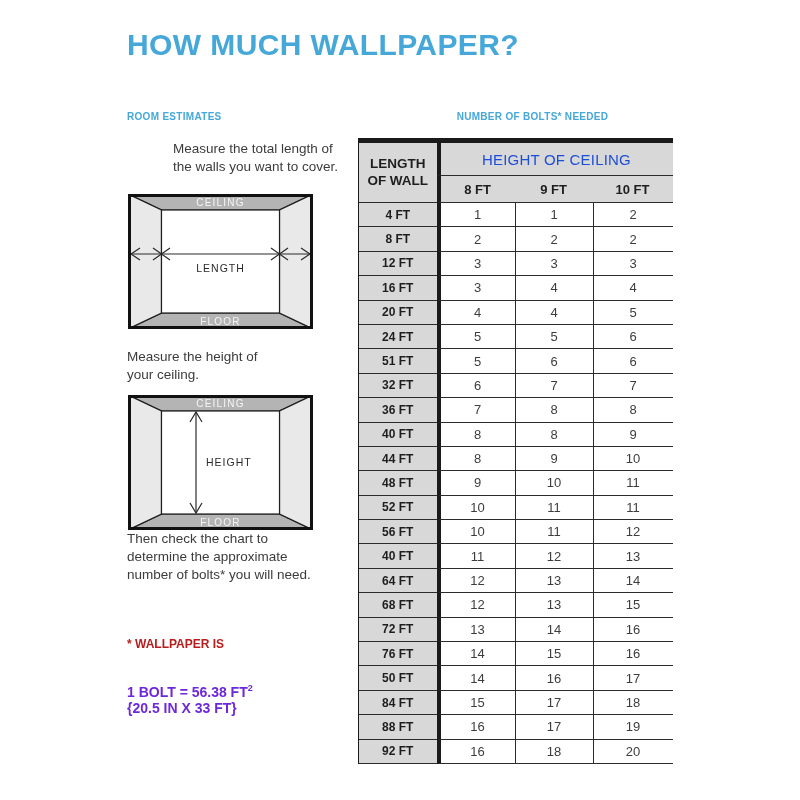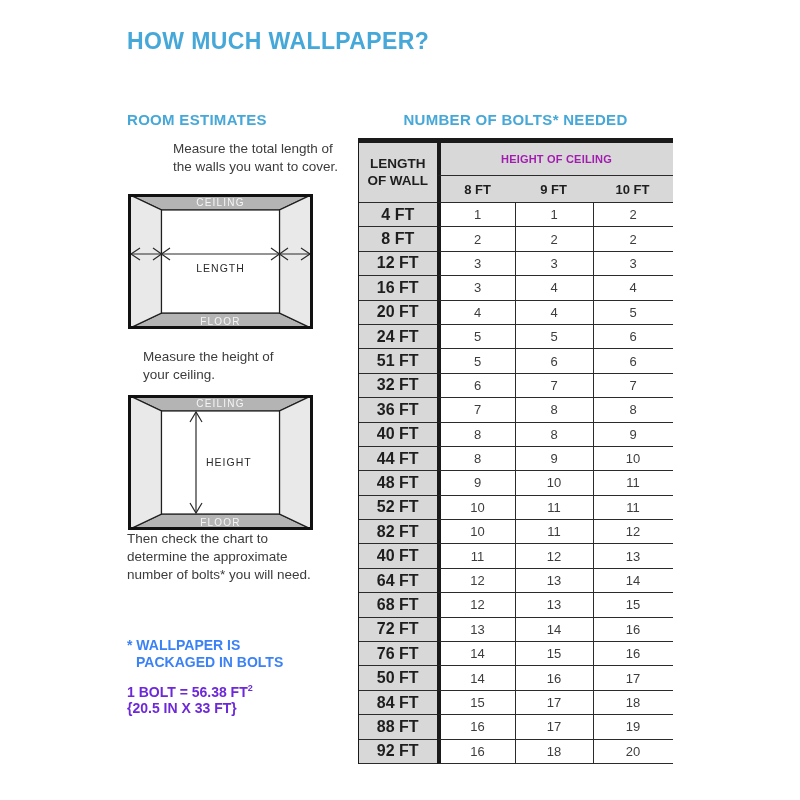--- a/index.html
+++ b/index.html
@@ -14,37 +14,37 @@
   *{margin:0;padding:0;box-sizing:border-box;}
   body{
     width:800px;height:800px;background:#ffffff;
     font-family:"Liberation Sans","DejaVu Sans",sans-serif;
     color:var(--body-text);
     position:relative;overflow:hidden;
   }
   .canvas{position:absolute;inset:0;}
   .page-title{
     position:absolute;left:127px;top:28px;
-    font-size:23px;font-weight:bold;letter-spacing:.4px;color:var(--accent);
+    font-size:30px;font-weight:bold;letter-spacing:.4px;color:var(--accent);
   }
   .section-title{
-    position:absolute;font-size:15px;font-weight:bold;letter-spacing:.3px;color:var(--accent);
+    position:absolute;font-size:10px;font-weight:bold;letter-spacing:.3px;color:var(--accent);
   }
   .room-estimates-title{left:127px;top:111px;}
-  .table-title{left:358px;top:111px;width:315px;text-align:center;}
+  .table-title{left:375px;top:111px;width:315px;text-align:center;}
   .para{
     position:absolute;left:127px;width:230px;
     font-size:13.5px;line-height:1.33;color:var(--body-text);white-space:pre-line;
   }
   .p1{top:140px;margin-left:46px;}
-  .p2{top:348px;margin-left:16px;}
+  .p2{top:348px;}
   .p3{top:530px;}
   .note{
     position:absolute;left:127px;top:637px;
-    font-size:14px;font-weight:bold;color:#3b82f6;line-height:1.18;
+    font-size:12px;font-weight:bold;color:#b91c1c;line-height:1.18;
   }
   .note .indent{padding-left:9px;}
   .spec{
     position:absolute;left:127px;top:683px;
     font-size:14px;font-weight:bold;color:#6d28d9;line-height:1.18;
   }
   .spec sup{font-size:9px;}
   .room-svg{position:absolute;left:128px;width:185px;height:135px;}
   .svg1{top:194px;}
   .svg2{top:395px;}
@@ -70,26 +70,26 @@
     border-bottom:1.4px solid var(--ink);
     font-size:13px;color:#3d3d3d;
   }
   .corner{
     grid-row:1/3;grid-column:1;background:var(--cell-gray);
     font-weight:bold;color:#1e1e1e;white-space:pre-line;text-align:center;
     line-height:1.22;font-size:13.5px;
   }
   .group{
     grid-column:2/5;background:var(--cell-gray);
-    font-weight:bold;color:#a21caf;font-size:11px;letter-spacing:.2px;
+    font-weight:normal;color:#1d4ed8;font-size:15px;letter-spacing:.2px;
     border-left:4px solid var(--line);
   }
   .subh{background:var(--cell-gray);font-weight:bold;color:#1e1e1e;}
   .subh.first{border-left:4px solid var(--line);}
-  .len{background:var(--cell-gray);font-weight:bold;color:#1e1e1e;font-size:16px;}
+  .len{background:var(--cell-gray);font-weight:bold;color:#1e1e1e;font-size:12px;}
   .val.v1{border-left:4px solid var(--line);}
   .val.v2,.val.v3{border-left:1.4px solid var(--ink);}
 </style>
 </head>
 <body>
 
 <div class="canvas">
 
   <h1 class="page-title">HOW MUCH WALLPAPER?</h1>
 
@@ -138,21 +138,20 @@
     <text class="mlabel" x="78" y="71">HEIGHT</text>
     <rect class="outer" x="1.5" y="1.5" width="182" height="132"></rect>
   </svg>
 
   <p class="para p3">Then check the chart to
 determine the approximate
 number of bolts* you will need.</p>
 
   <div class="note">
     <div>* WALLPAPER IS</div>
-    <div class="indent">PACKAGED IN BOLTS</div>
   </div>
 
   <div class="spec">
     <div><span>1 BOLT = 56.38 FT</span><sup>2</sup></div>
     <div>{20.5 IN X 33 FT}</div>
   </div>
 
   <div class="section-title table-title">NUMBER OF BOLTS* NEEDED</div>
 
   <div class="bolts-table">
@@ -208,21 +207,21 @@
       <div class="cell val v2">9</div>
       <div class="cell val v3">10</div>
       <div class="cell len">48 FT</div>
       <div class="cell val v1">9</div>
       <div class="cell val v2">10</div>
       <div class="cell val v3">11</div>
       <div class="cell len">52 FT</div>
       <div class="cell val v1">10</div>
       <div class="cell val v2">11</div>
       <div class="cell val v3">11</div>
-      <div class="cell len">82 FT</div>
+      <div class="cell len">56 FT</div>
       <div class="cell val v1">10</div>
       <div class="cell val v2">11</div>
       <div class="cell val v3">12</div>
       <div class="cell len">40 FT</div>
       <div class="cell val v1">11</div>
       <div class="cell val v2">12</div>
       <div class="cell val v3">13</div>
       <div class="cell len">64 FT</div>
       <div class="cell val v1">12</div>
       <div class="cell val v2">13</div>

